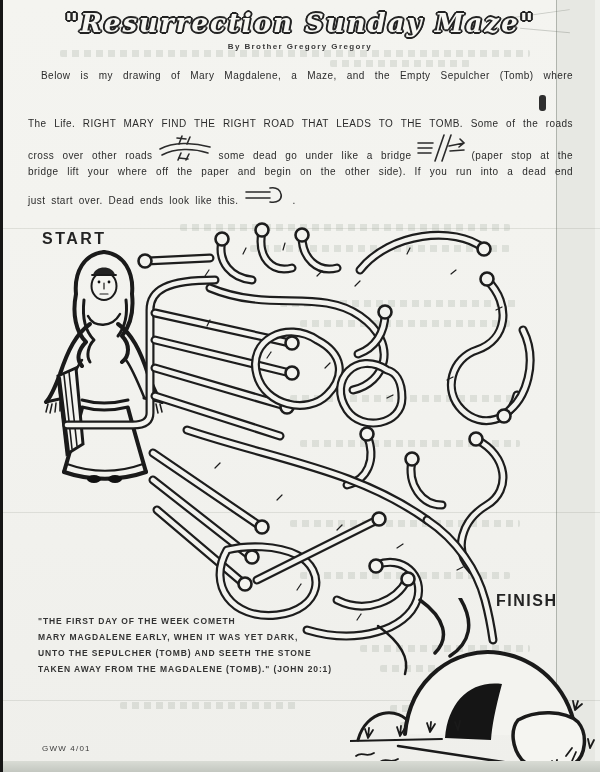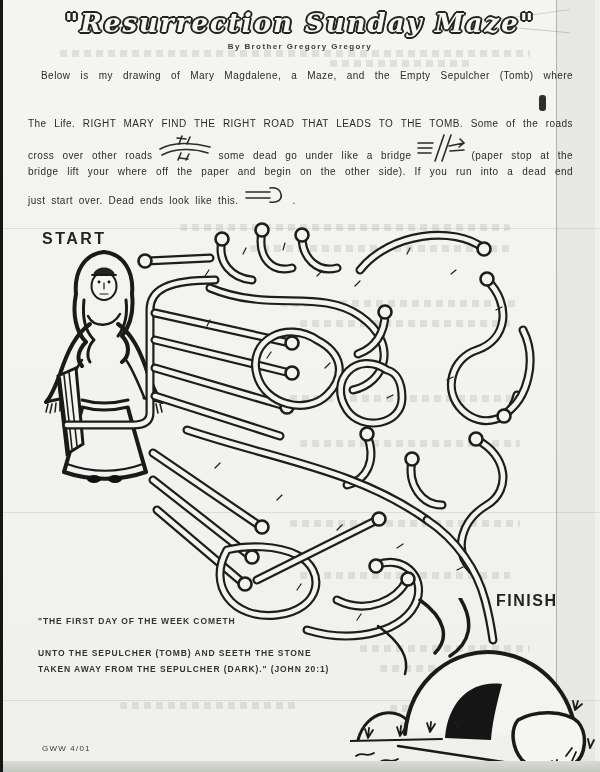--- a/index.html
+++ b/index.html
@@ -273,20 +273,21 @@
       <path d="M80,134 l-3,-9 M80,134 l1,-10 M80,134 l5,-8"></path>
       <path d="M108,132 l-3,-8 M108,132 l2,-9"></path>
       <path d="M225,112 l-2,-9 M225,112 l3,-9 M225,112 l7,-6"></path>
       <path d="M240,150 l-2,-9 M240,150 l4,-8"></path>
       <path d="M205,171 l-3,-8 M205,171 l2,-9 M205,171 l6,-6"></path>
       <path d="M222,150 l-6,8 M226,154 l-4,9"></path>
     </g>
   </svg>
 
   <div class="quote-line" style="top:616px">"THE FIRST DAY OF THE WEEK COMETH</div>
+  <div class="quote-line" style="top:632px">MARY MAGDALENE EARLY, WHEN IT WAS YET DARK,</div>
   <div class="quote-line" style="top:648px">UNTO THE SEPULCHER (TOMB) AND SEETH THE STONE</div>
-  <div class="quote-line" style="top:664px">TAKEN AWAY FROM THE SEPULCHER (DARK)." (JOHN 20:1)</div>
+  <div class="quote-line" style="top:664px">TAKEN AWAY FROM THE MAGDALENE (TOMB)." (JOHN 20:1)</div>
 
   <div class="footer">GWW 4/01</div>
 
   <div class="left-strip"></div>
   <div class="bot-band"></div>
 </div>
 
 </body></html>

